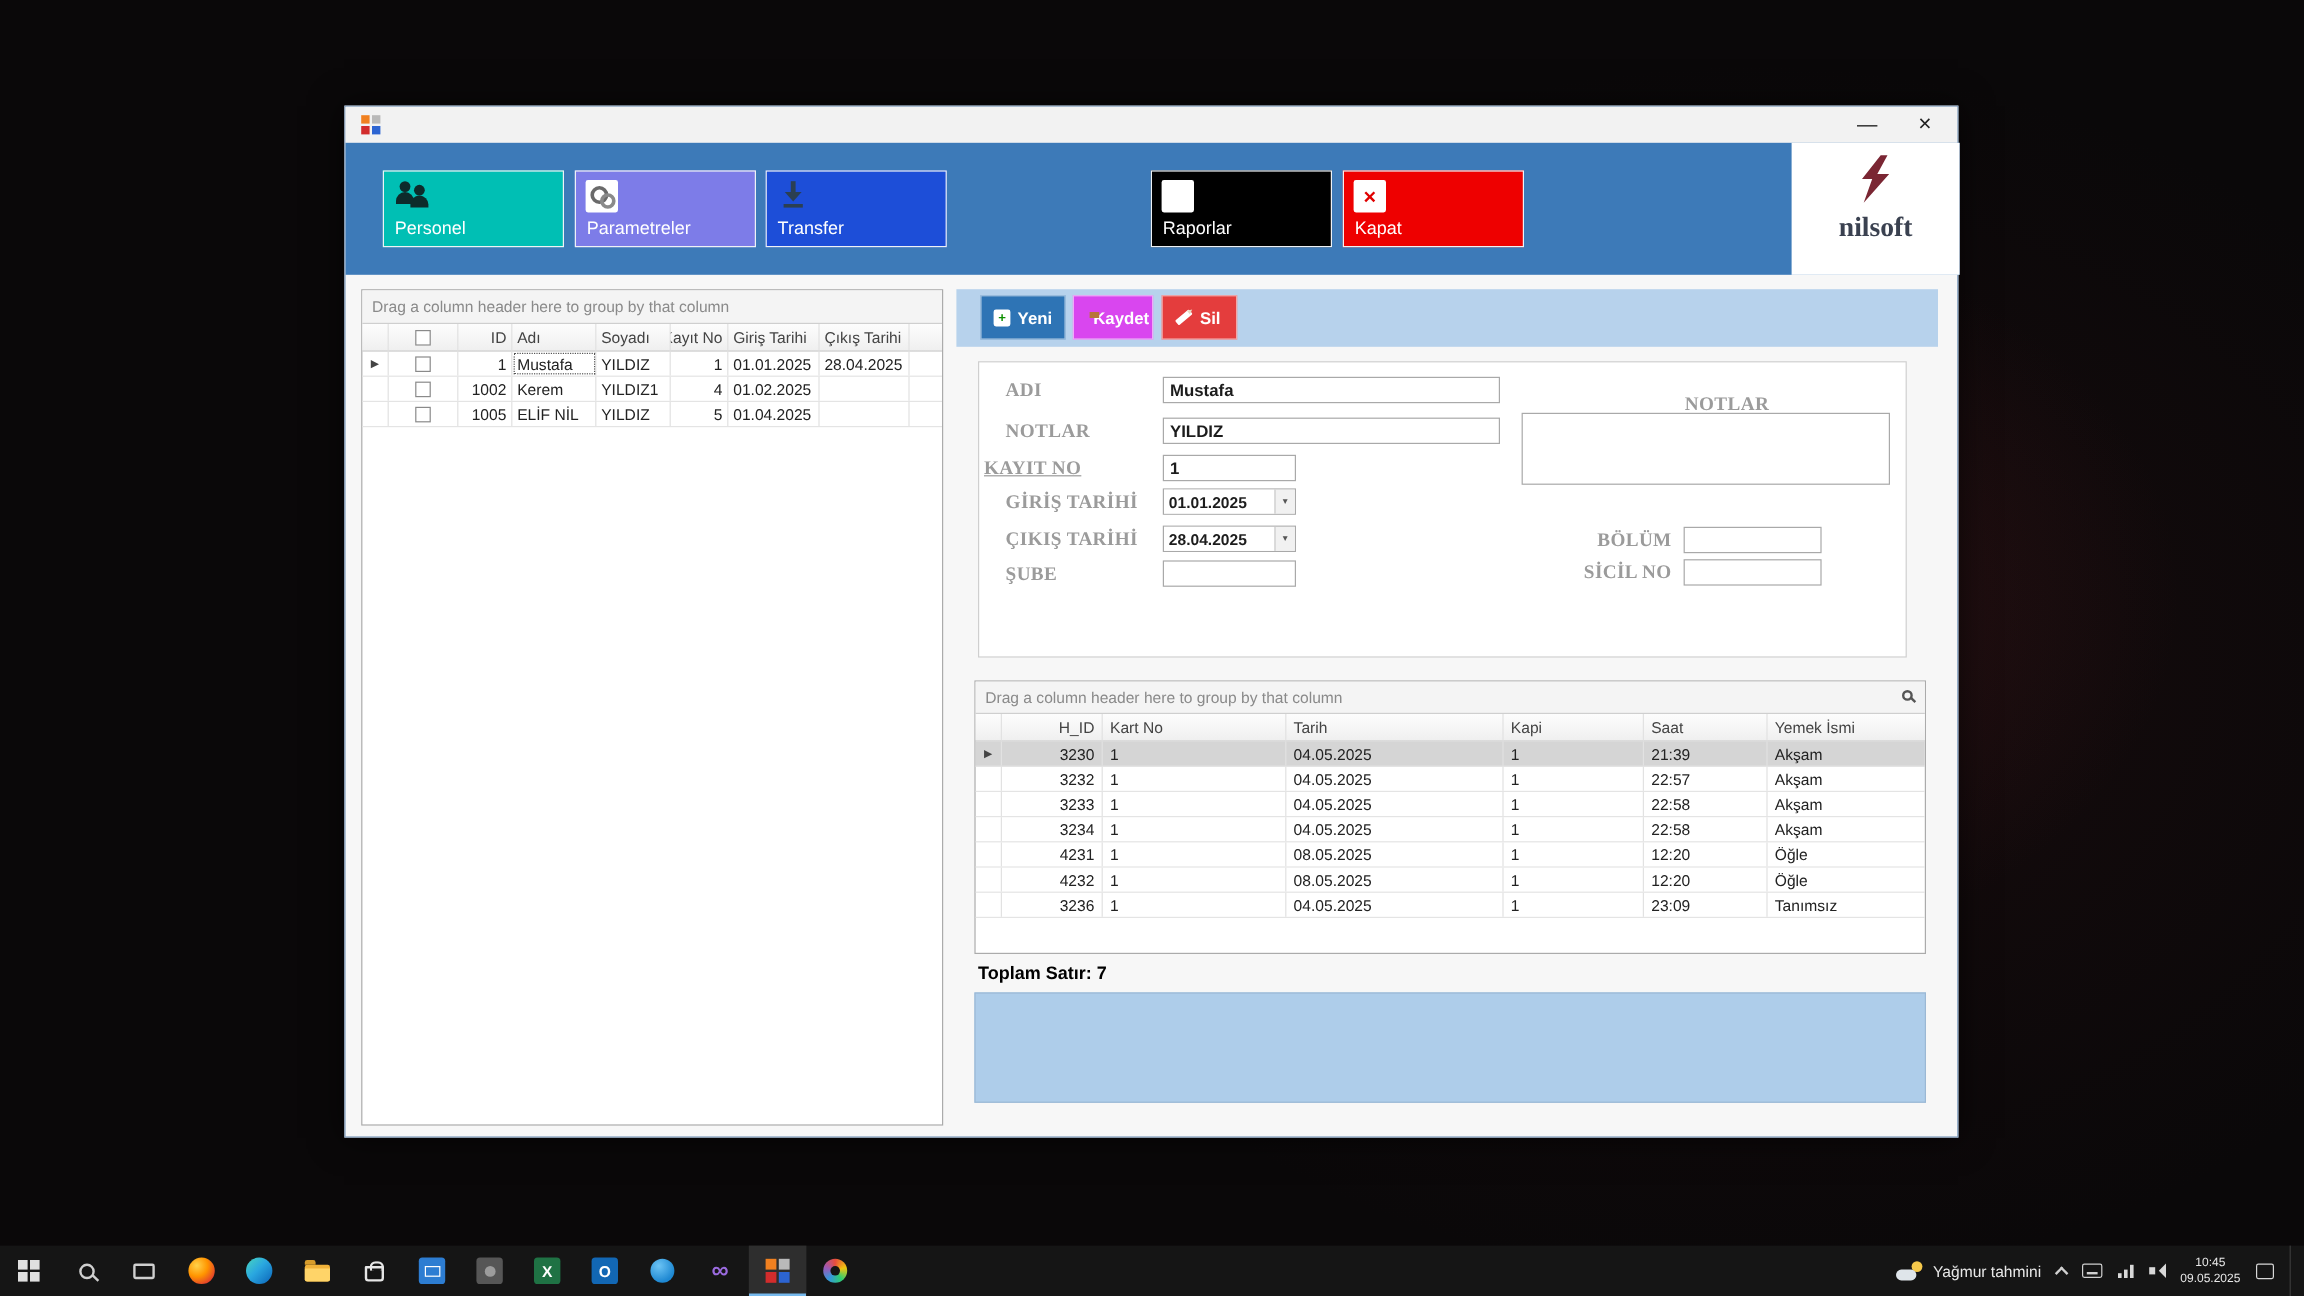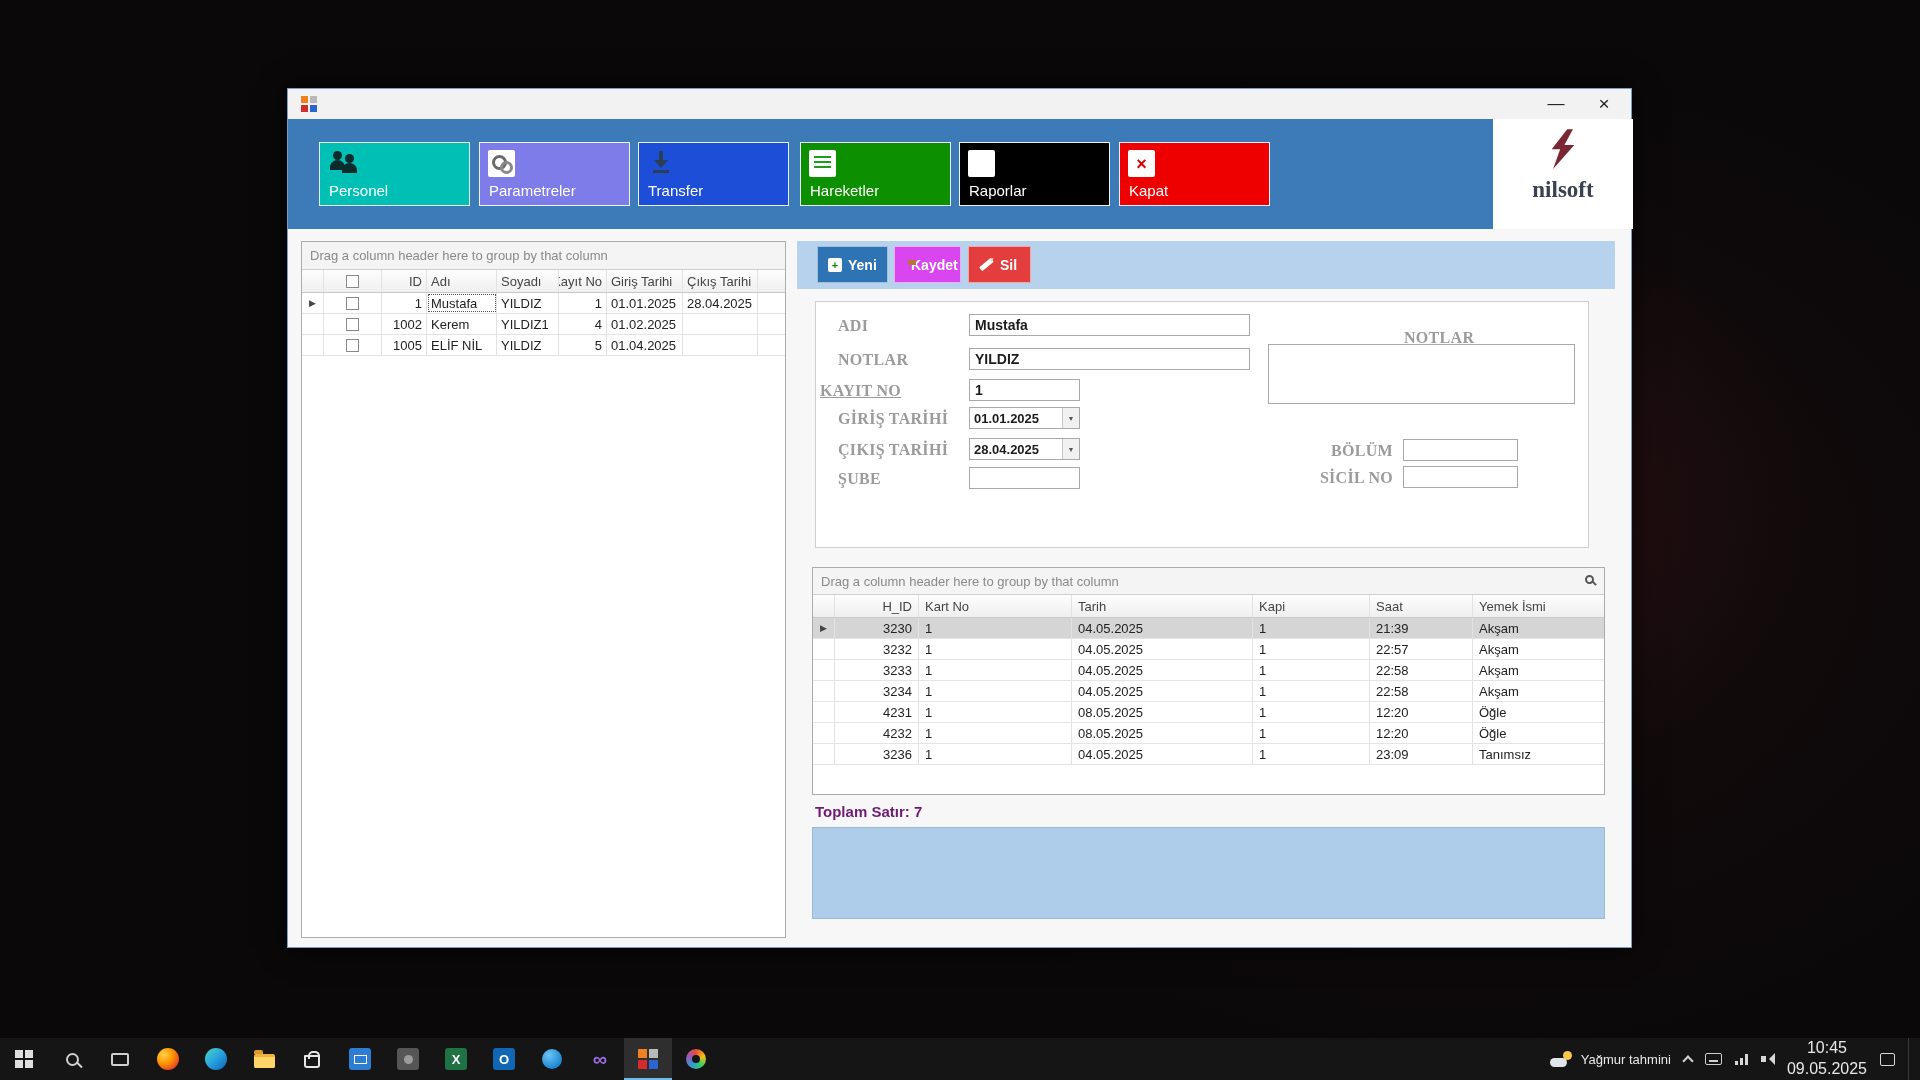--- a/index.html
+++ b/index.html
@@ -130,21 +130,21 @@
   .dg-row { height:21px; border-bottom:1px solid #e4e4e4; }
   .dg-row.sel { background:#d5d5d5; }
   .dg-header > div, .dg-row > div { border-right:1px solid #e2e2e2; height:100%;
     display:flex; align-items:center; overflow:hidden; white-space:nowrap; }
   .dg-c0{width:22px; justify-content:center;}
   .dg-c1{width:84px; justify-content:flex-end; padding-right:6px;}
   .dg-c2{width:153px; padding-left:6px;} .dg-c3{width:181px; padding-left:6px;}
   .dg-c4{width:117px; padding-left:6px;} .dg-c5{width:103px; padding-left:6px;}
   .dg-c6{flex:1; padding-left:6px; border-right:none !important;}
 
-  .total-label { position:absolute; left:527px; top:714px; font-size:15px; font-weight:bold; color:#701a75; }
+  .total-label { position:absolute; left:527px; top:714px; font-size:15px; font-weight:bold; color:#000000; }
   .blue-panel { position:absolute; left:524px; top:738px; width:793px; height:92px; background:#aecdea;
     border:1px solid #9bb8d4; }
 
   
   .taskbar { position:absolute; left:0; bottom:0; width:1920px; height:42px; background:#151515;
     display:flex; align-items:stretch; z-index:9; }
   .tb-btn { width:48px; display:flex; align-items:center; justify-content:center; }
   .tb-btn.active { background:#2e2e2e; box-shadow:inset 0 -2px 0 #76b9ed; }
   .start-ic { display:grid; grid-template-columns:8px 8px; grid-template-rows:8px 8px; gap:2px; }
   .start-ic i { background:#dfdfdf; }
@@ -183,21 +183,21 @@
   .chev-up { width:8px; height:8px; border-left:2px solid #d0d0d0; border-top:2px solid #d0d0d0;
     transform:rotate(45deg); margin-top:3px; }
   .kbd-ic { width:17px; height:12px; border:1.5px solid #d0d0d0; border-radius:2px; position:relative; }
   .kbd-ic::after { content:""; position:absolute; left:3px; bottom:2px; right:3px; height:2px; background:#d0d0d0; }
   .net-ic { display:flex; gap:2px; align-items:flex-end; height:11px; }
   .net-ic i { width:3px; background:#d8d8d8; display:block; }
   .net-ic i:nth-child(1){height:4px;} .net-ic i:nth-child(2){height:7px;} .net-ic i:nth-child(3){height:11px;}
   .vol-ic { position:relative; width:13px; height:12px; }
   .vol-ic::before { content:""; position:absolute; left:0; top:3px; width:5px; height:6px; background:#d8d8d8; }
   .vol-ic::after { content:""; position:absolute; left:2px; top:0; border:6px solid transparent; border-right:6px solid #d8d8d8; }
-  .clock { text-align:center; font-size:16px; line-height:1.3; }
+  .clock { text-align:center; font-size:10px; line-height:1.3; }
   .notif-ic { width:15px; height:13px; border:1.5px solid #d8d8d8; border-radius:2px; }
   .show-desktop { width:6px; border-left:1px solid #3a3a3a; height:42px; }
 </style>
 </head>
 <body>
 
 <div class="app-window">
 
   <div class="titlebar">
     <div class="titlebar-icon">
@@ -219,26 +219,20 @@
       <span class="whitebox">
           <span class="ic-gears"></span>
         </span>
       <span class="hlabel">Parametreler</span>
     </div>
     <div class="hbtn hbtn-transfer">
       <span class="ic-download">
           <span class="base"></span>
         </span>
       <span class="hlabel">Transfer</span>
-    </div>
-    <div class="hbtn hbtn-hareketler">
-      <span class="whitebox">
-          <span class="ic-list"></span>
-        </span>
-      <span class="hlabel">Hareketler</span>
     </div>
     <div class="hbtn hbtn-raporlar">
       <span class="whitebox"></span>
       <span class="hlabel">Raporlar</span>
     </div>
     <div class="hbtn hbtn-kapat">
       <span class="whitebox">
           <span class="ic-x">×</span>
         </span>
       <span class="hlabel">Kapat</span>

